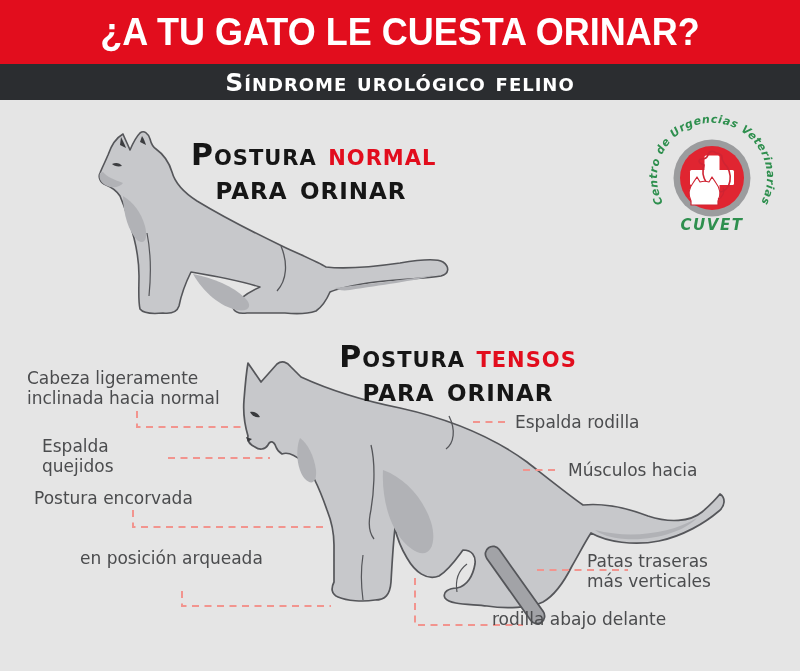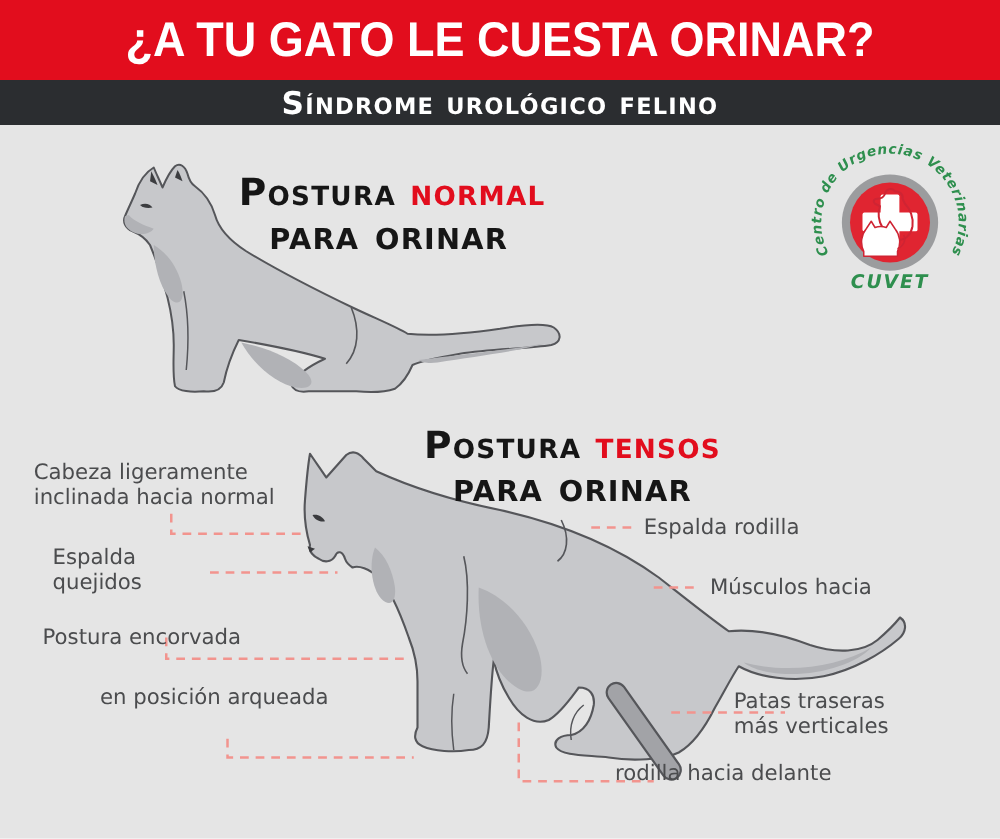--- a/index.html
+++ b/index.html
@@ -150,21 +150,21 @@
     <div class="label center" style="left:27px;top:268px;width:220px">
       <div>Cabeza ligeramente</div>
       <div>inclinada hacia normal</div>
     </div>
 
     <div class="label center" style="left:42px;top:336px;width:160px">
       <div>Espalda</div>
       <div>quejidos</div>
     </div>
 
-    <div class="label center" style="left:34px;top:400px;width:220px">
+    <div class="label center" style="left:34px;top:388px;width:220px">
       <div>Postura encorvada</div>
     </div>
 
     <div class="label center" style="left:80px;top:448px;width:220px">
       <div>en posición arqueada</div>
     </div>
 
     <div class="label" style="left:515px;top:312px;width:220px">
       <div>Espalda rodilla</div>
     </div>
@@ -172,17 +172,17 @@
     <div class="label" style="left:568px;top:360px;width:200px">
       <div>Músculos hacia</div>
     </div>
 
     <div class="label center" style="left:587px;top:451px;width:220px">
       <div>Patas traseras</div>
       <div>más verticales</div>
     </div>
 
     <div class="label center" style="left:492px;top:509px;width:220px">
-      <div>rodilla hacia delante</div>
+      <div>rodilla abajo delante</div>
     </div>
 
   </div>
 </div>
 
 </body></html>

